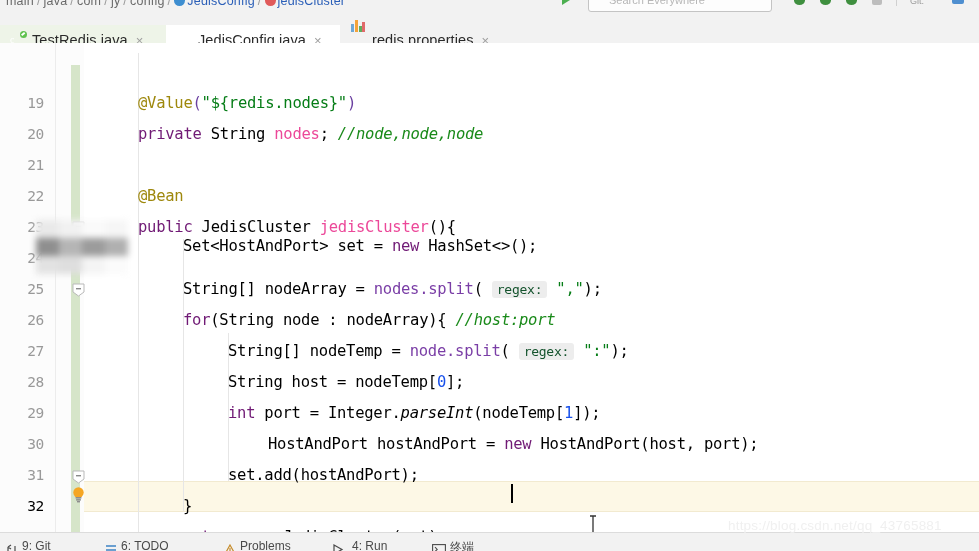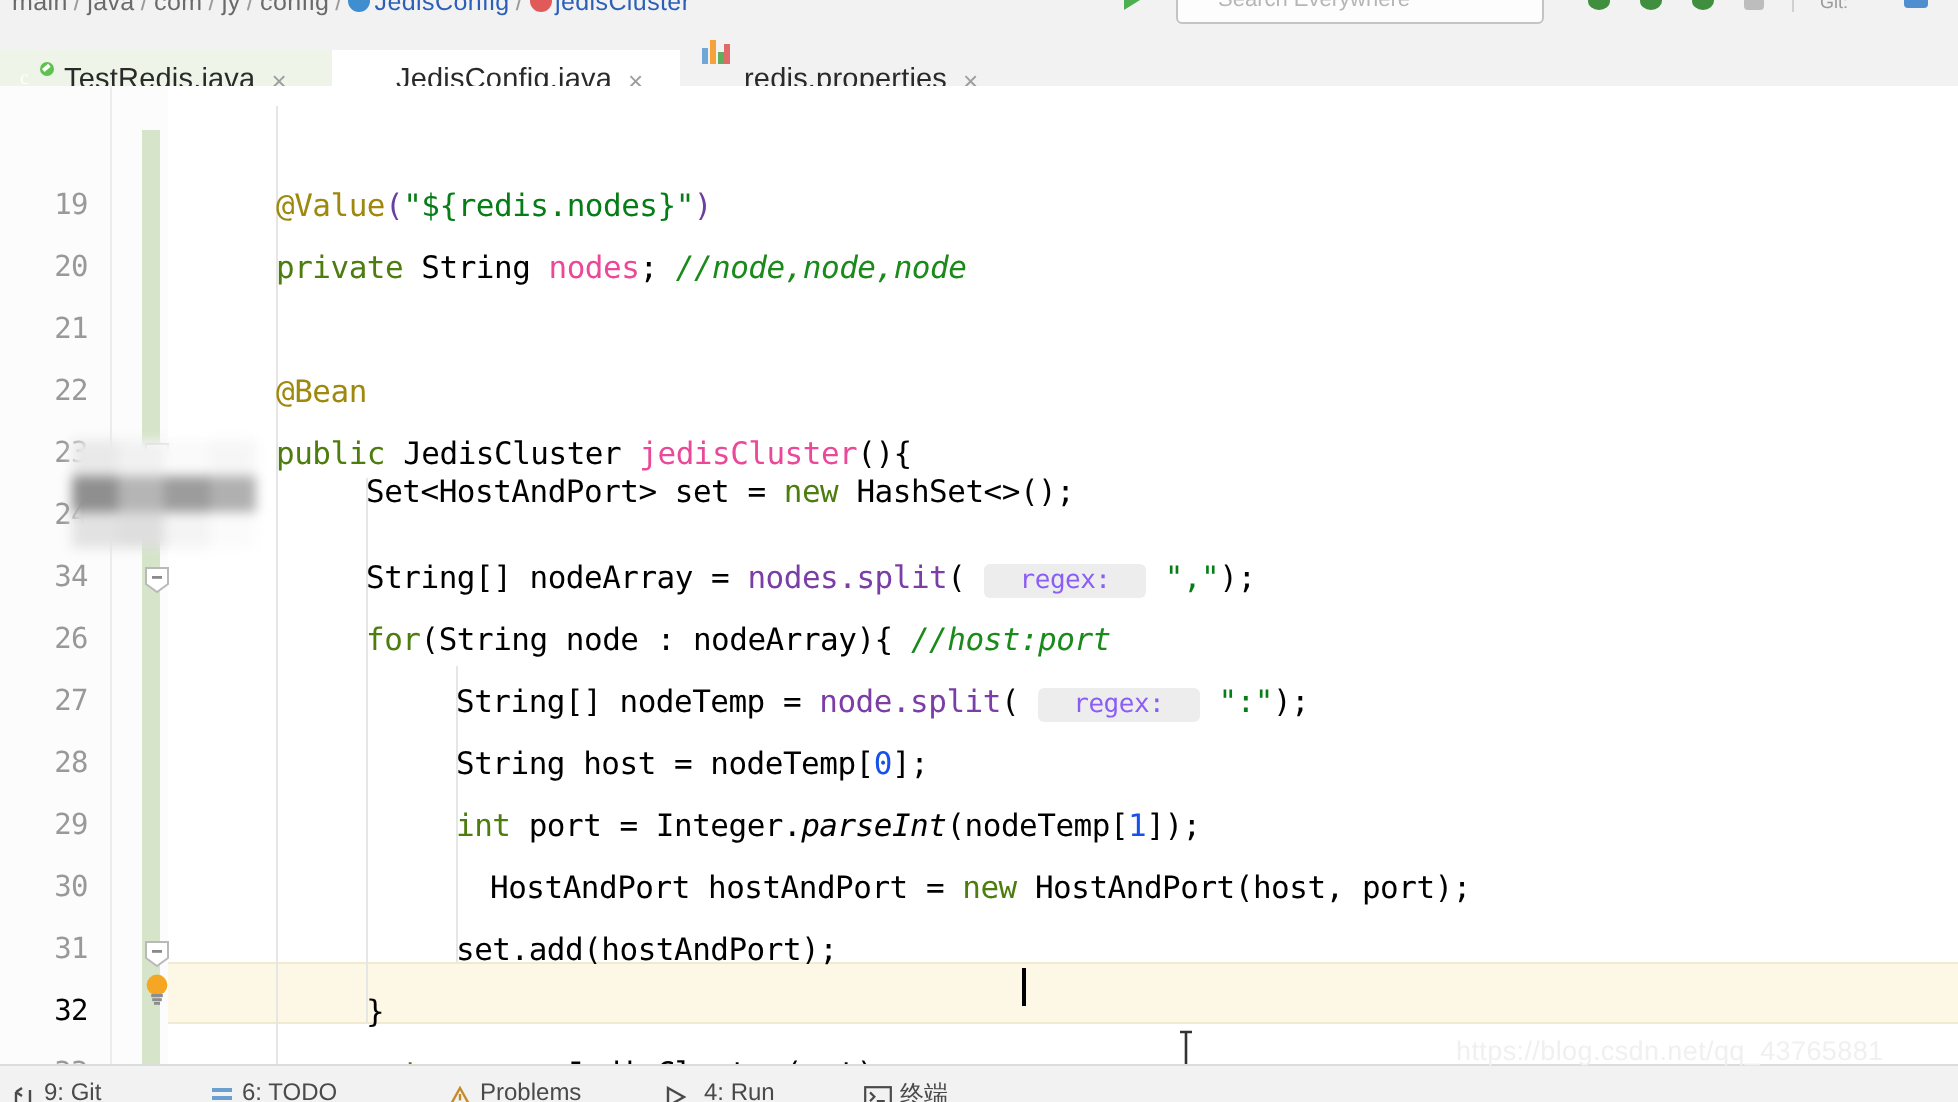--- a/index.html
+++ b/index.html
@@ -285,34 +285,34 @@
   }
   .cur-line-gutter {
     position: absolute;
     left: 0;
     width: 84px;
     height: 31px;
     background: #fdf8e6;
   }
 
   
-  .kw   { color: #4d7c0f; }
+  .kw   { color: #701a75; }
   .anno { color: #9e880d; }
   .str  { color: #067d17; }
   .cmt  { color: #1a8a1a; font-style: italic; }
   .num  { color: #1750eb; }
   .fld  { color: #ec4899; }
   .mcall{ color: #7a3ea6; }
   .ital { font-style: italic; }
   .par  { color: #6a3fa0; }
   .hint {
-    color: #8b5cf6;
+    color: #14532d;
     background: #ededed;
     border-radius: 3px;
-    padding: 1px 18px;
+    padding: 1px 5px;
     font-size: 13px;
   }
 
   
   .indent-guide {
     position: absolute;
     width: 1px;
     background: #e6e6e6;
   }
 
@@ -477,21 +477,21 @@
     <div class="indent-guide" style="left:138px;top:10px;height:479px;"></div>
     <div class="indent-guide" style="left:183px;top:196px;height:272px;"></div>
     <div class="indent-guide" style="left:228px;top:290px;height:148px;"></div>
 
     <div class="lineno" style="top:52px;">19</div>
     <div class="lineno" style="top:83px;">20</div>
     <div class="lineno" style="top:114px;">21</div>
     <div class="lineno" style="top:145px;">22</div>
     <div class="lineno" style="top:176px;">23</div>
     <div class="lineno" style="top:207px;">24</div>
-    <div class="lineno" style="top:238px;">34</div>
+    <div class="lineno" style="top:238px;">25</div>
     <div class="lineno" style="top:269px;">26</div>
     <div class="lineno" style="top:300px;">27</div>
     <div class="lineno" style="top:331px;">28</div>
     <div class="lineno" style="top:362px;">29</div>
     <div class="lineno" style="top:393px;">30</div>
     <div class="lineno" style="top:424px;">31</div>
     <div class="lineno cur" style="top:455px;">32</div>
     <div class="lineno" style="top:486px;">33</div>
 
     <div class="fold" style="top:178px;">
@@ -554,21 +554,21 @@
       <div class="line" style="top:238px;left:183px;">String[] nodeArray = <span class="mcall">nodes.split</span>( <span class="hint">regex:</span> <span class="str">","</span>);</div>
 
       <div class="line" style="top:269px;left:183px;"><span class="kw">for</span>(String node : nodeArray){ <span class="cmt">//host:port</span></div>
 
       <div class="line" style="top:300px;left:228px;">String[] nodeTemp = <span class="mcall">node.split</span>( <span class="hint">regex:</span> <span class="str">":"</span>);</div>
 
       <div class="line" style="top:331px;left:228px;">String host = nodeTemp[<span class="num">0</span>];</div>
 
       <div class="line" style="top:362px;left:228px;"><span class="kw">int</span> port = Integer.<span class="ital">parseInt</span>(nodeTemp[<span class="num">1</span>]);</div>
 
-      <div class="line" style="top:393px;left:245px;">HostAndPort hostAndPort = <span class="kw">new</span> HostAndPort(host, port);</div>
+      <div class="line" style="top:393px;left:228px;padding-left:40px;">HostAndPort hostAndPort = <span class="kw">new</span> HostAndPort(host, port);</div>
 
       <div class="line" style="top:424px;left:228px;">set.add(hostAndPort);</div>
 
       <div class="line" style="top:455px;left:183px;">}</div>
 
       <div class="line" style="top:486px;left:183px;"><span class="kw">return</span> <span class="kw">new</span> JedisCluster(set);</div>
 
     </div>
 
     <div class="caret" style="left:511px;top:441px;"></div>

